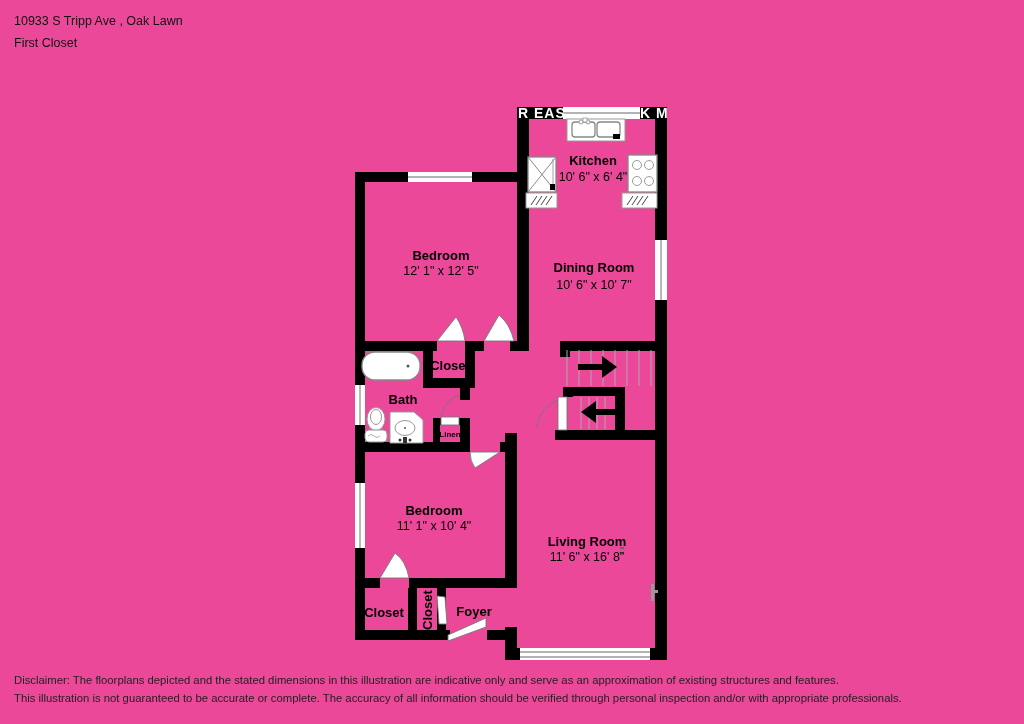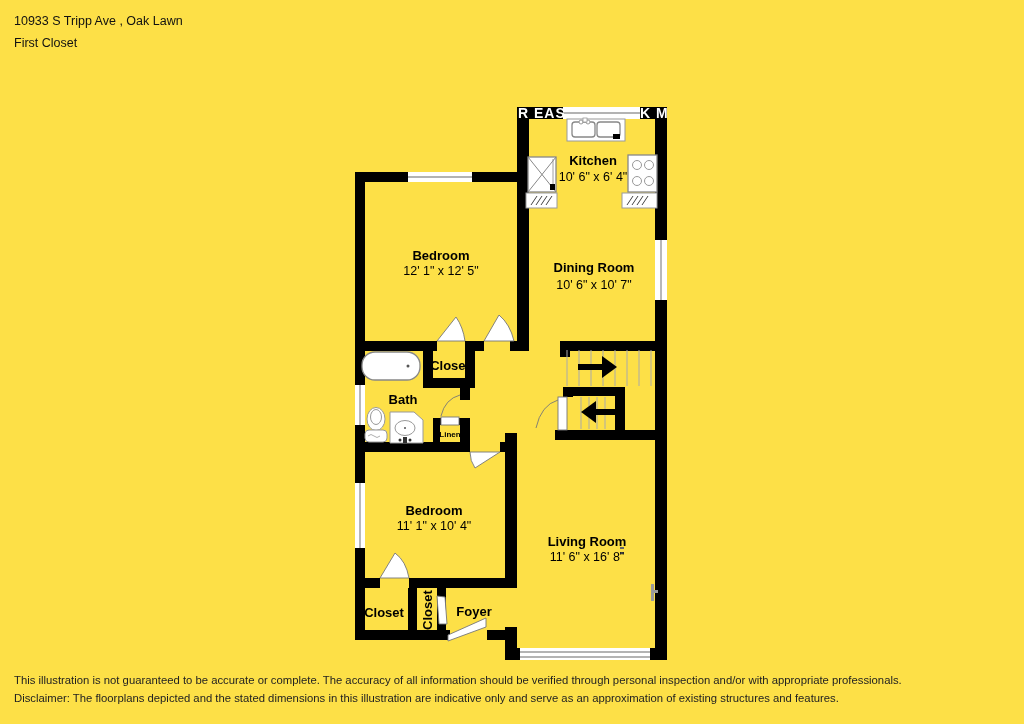--- a/index.html
+++ b/index.html
@@ -1,17 +1,17 @@
 <!DOCTYPE html>
 <html><head>
 <meta charset="utf-8">
 <style>
   html,body{margin:0;padding:0;}
   .page{
-    position:relative;width:1024px;height:724px;background:#fde047;
+    position:relative;width:1024px;height:724px;background:#ec4899;
     font-family:"Liberation Sans", sans-serif;overflow:hidden;
   }
   .header{position:absolute;left:14px;top:14px;color:#111;}
   .header .addr{font-size:12.5px;line-height:15px;margin-bottom:7px;}
   .header .floor{font-size:12.5px;line-height:15px;}
   .plan-svg{position:absolute;left:0;top:0;}
   .disclaimer{position:absolute;left:14px;top:671px;color:#222;font-size:11.3px;line-height:18px;white-space:nowrap;}
   text{font-family:"Liberation Sans", sans-serif;fill:#000;}
   .room-name{font-size:13px;font-weight:bold;}
   .room-dims{font-size:12.5px;}
@@ -260,17 +260,17 @@
 
       <text class="room-name" x="384" y="617">Closet</text>
 
       <text class="room-name" x="432" y="610" transform="rotate(-90 432 610)">Closet</text>
 
       <text class="room-name" x="474" y="616">Foyer</text>
     </g>
   </svg>
 
   <div class="disclaimer">
+    <div>Disclaimer: The floorplans depicted and the stated dimensions in this illustration are indicative only and serve as an approximation of existing structures and features.</div>
     <div>This illustration is not guaranteed to be accurate or complete. The accuracy of all information should be verified through personal inspection and/or with appropriate professionals.</div>
-    <div>Disclaimer: The floorplans depicted and the stated dimensions in this illustration are indicative only and serve as an approximation of existing structures and features.</div>
   </div>
 
 </div>
 
 </body></html>

